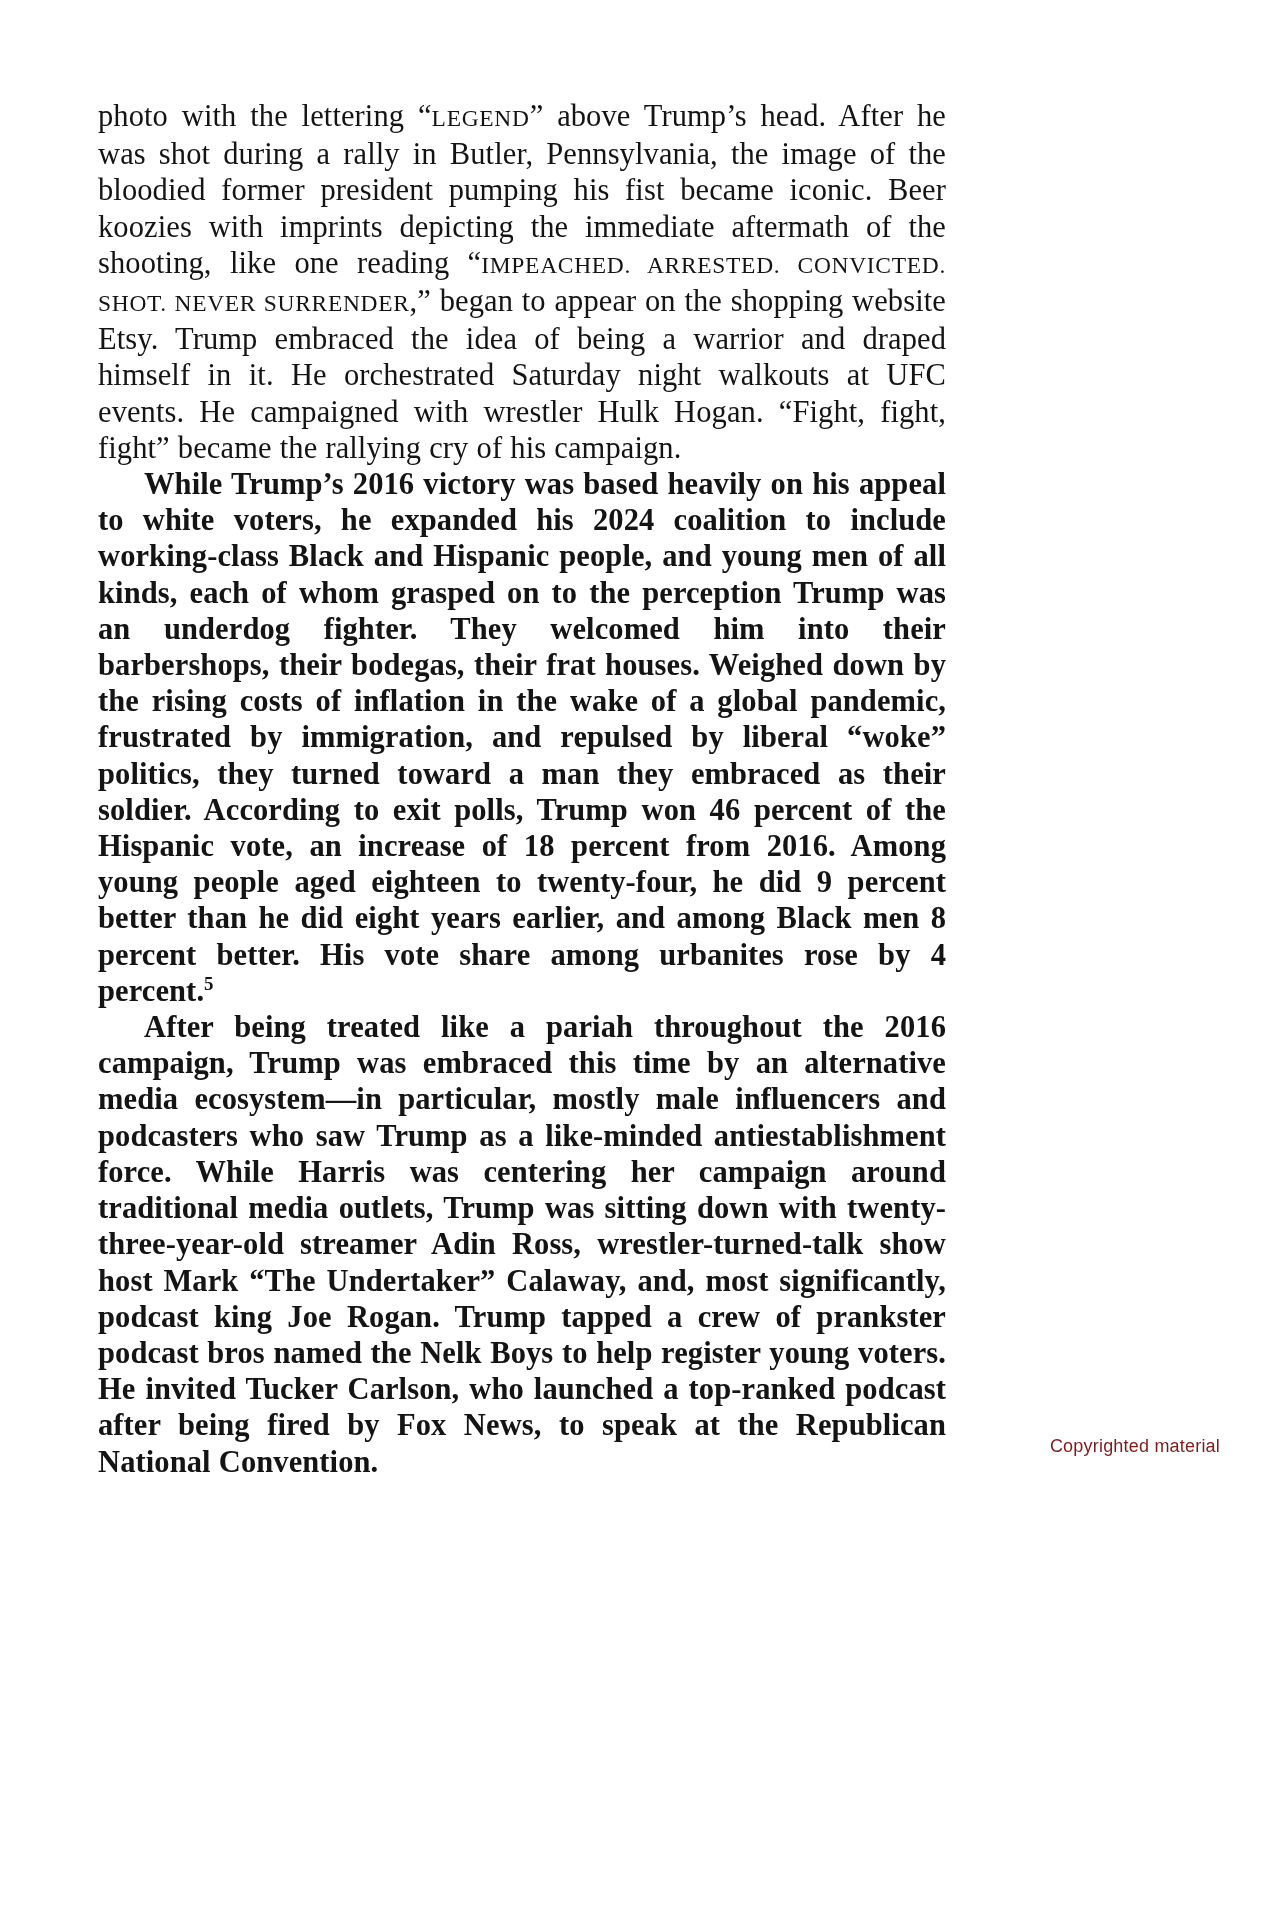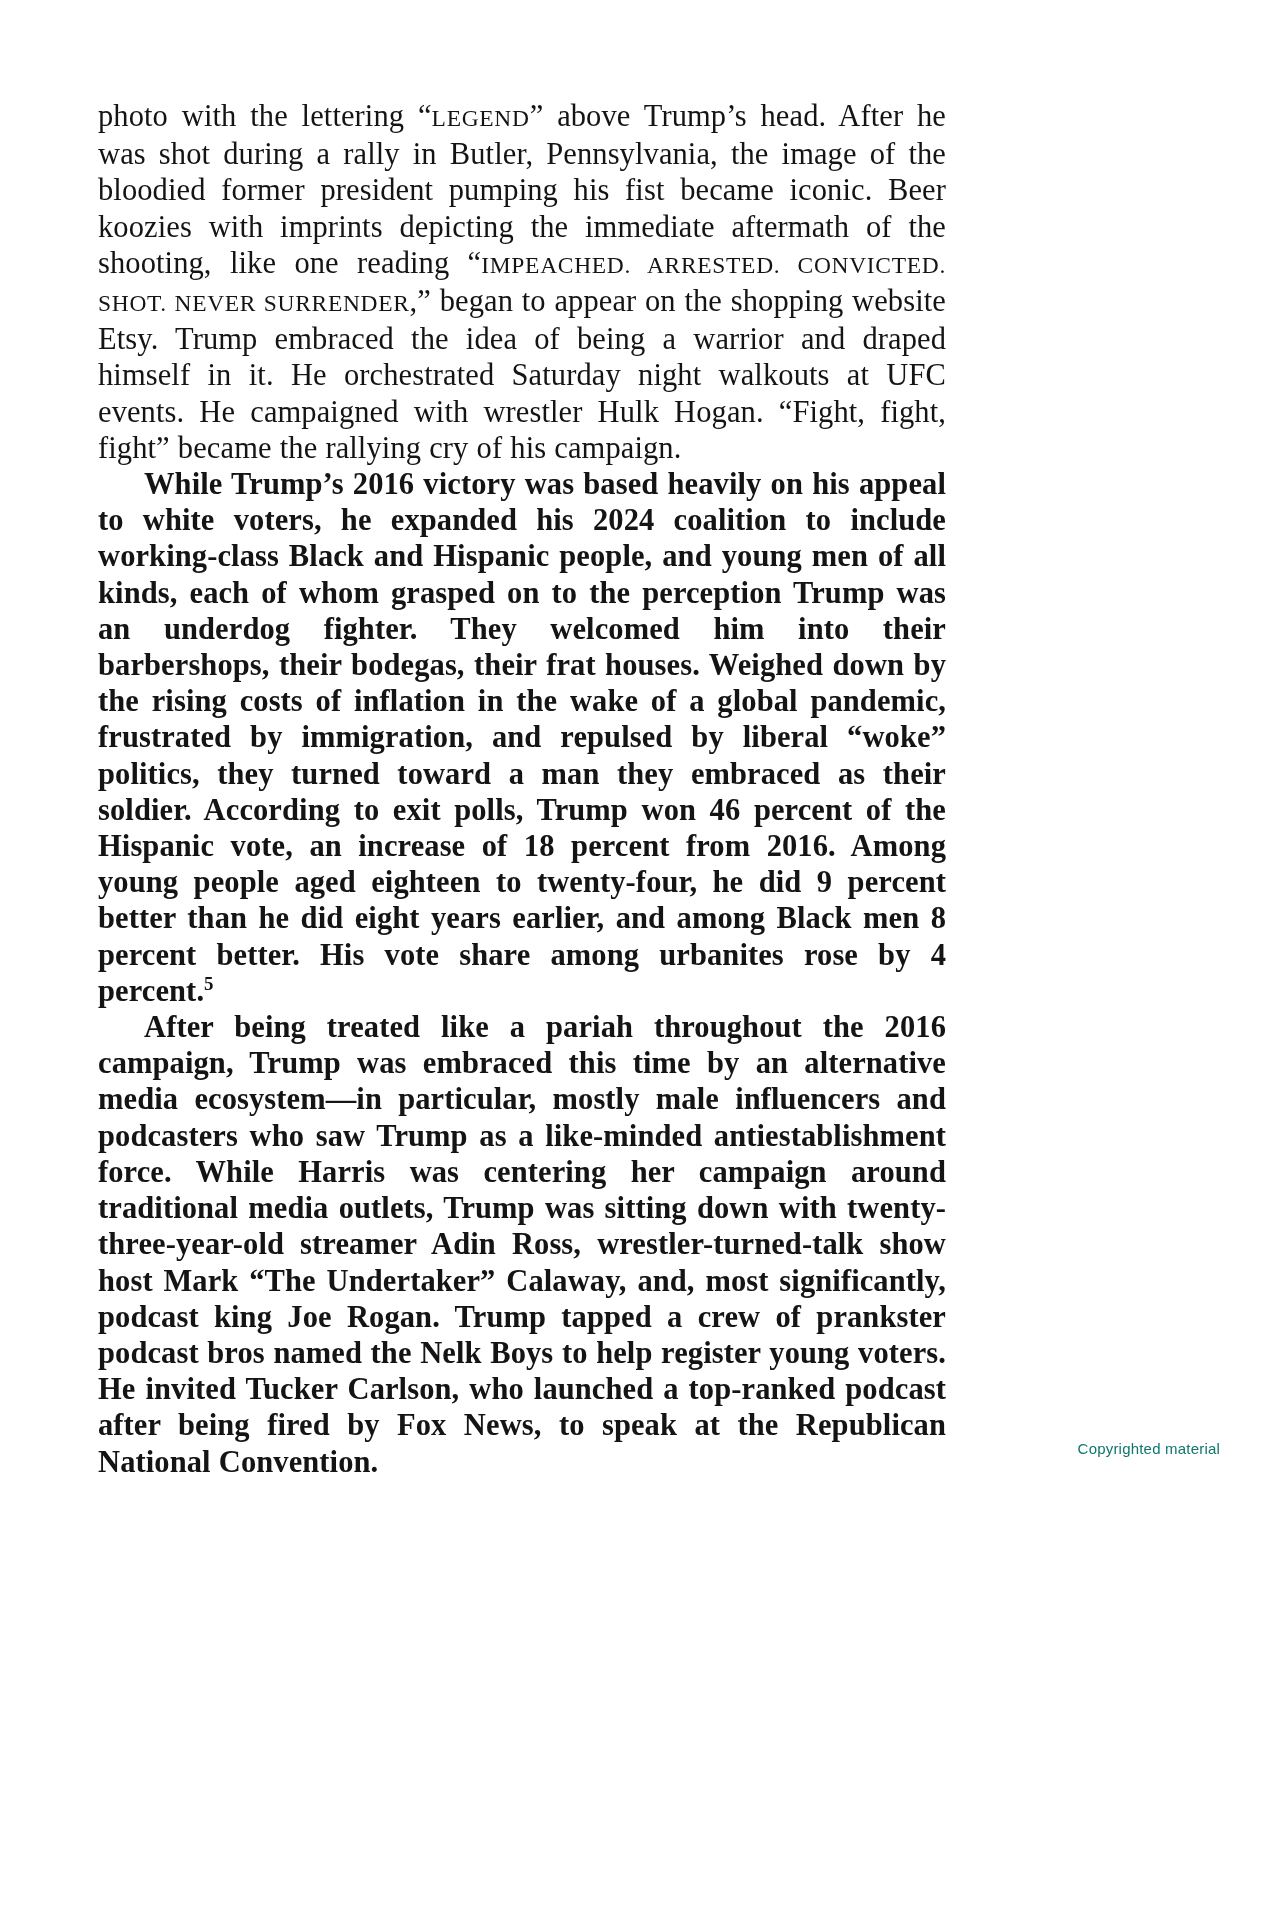--- a/index.html
+++ b/index.html
@@ -71,22 +71,22 @@
     vertical-align: super;
     line-height: 0;
     letter-spacing: 0;
   }
 
   #copyright-watermark {
     position: absolute;
     right: 60px;
     bottom: 36px;
     font-family: "Liberation Sans", "DejaVu Sans", sans-serif;
-    font-size: 15px;
-    color: #0f766e;
+    font-size: 18px;
+    color: #7f1d1d;
     letter-spacing: 0.2px;
     white-space: nowrap;
   }
 </style>
 </head>
 <body>
 
 <div id="page">
 
   <div id="text-column">

